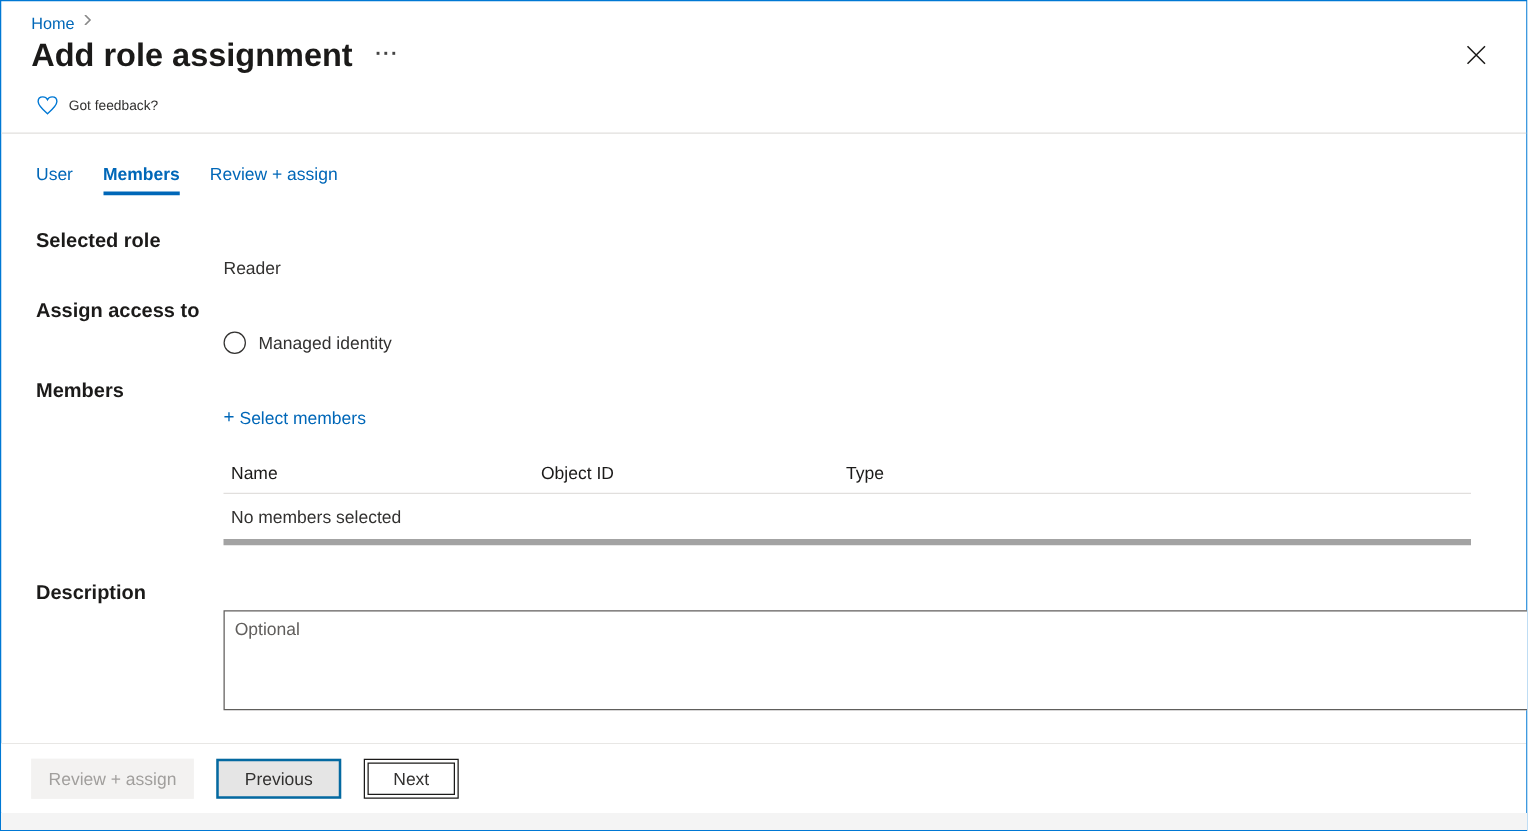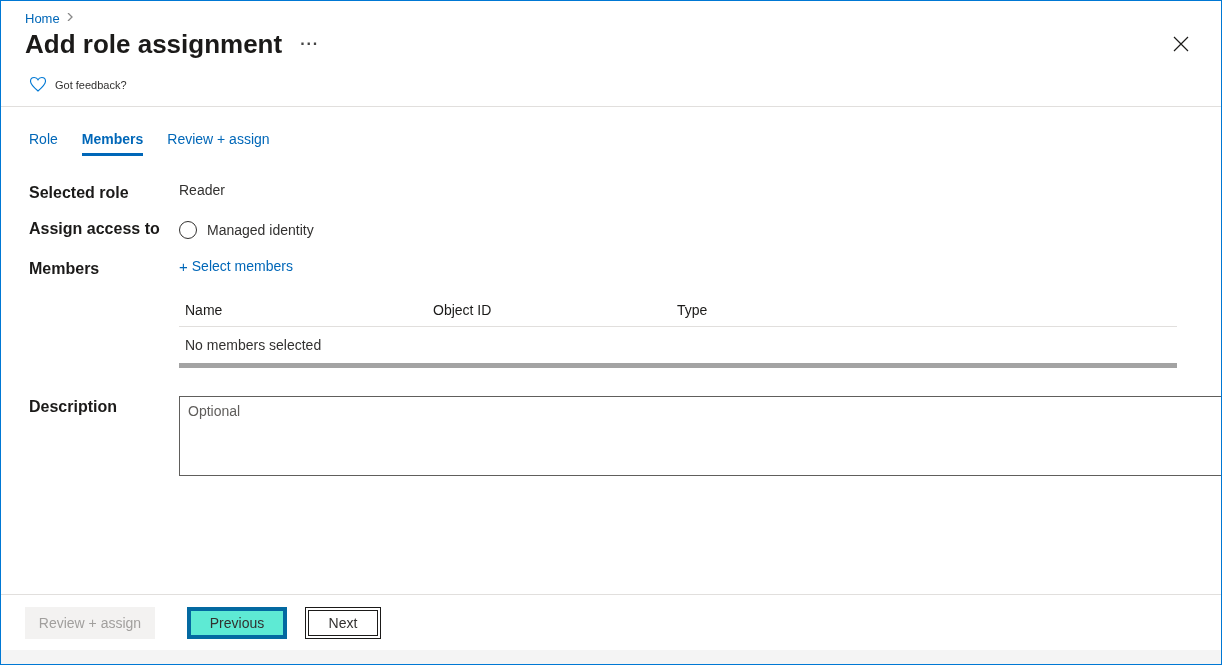--- a/index.html
+++ b/index.html
@@ -23,21 +23,21 @@
   
   .body-wrap { flex:1 1 auto; overflow-y: scroll; overflow-x: hidden; padding-bottom: 60px; }
   .body-inner { padding: 18px 28px 40px; }
 
   .tabs { display:flex; gap:24px; padding: 0 0 18px; }
   .tab { color:#0067b8; font-size:14px; padding: 6px 0; cursor:pointer; border-bottom: 3px solid transparent; }
   .tab.active { border-bottom-color:#0067b8; font-weight:600; }
 
   .form-row { display:flex; align-items:flex-start; padding: 8px 0; }
   .form-label { width:150px; flex-shrink:0; font-weight:600; font-size:16px; color:#1b1a19; padding-top:2px;}
-  .form-value { flex: 1 1 auto; font-size:14px; }
+  .form-value { flex: 1 1 auto; font-size:14px;margin-top:24px; }
 
   .radio-opt { display:flex; align-items:center; gap:10px; padding: 3px 0; cursor:pointer; }
   .radio { width:18px; height:18px; border-radius:50%; border:1.5px solid #323130; display:flex; align-items:center; justify-content:center; }
   .radio.selected { border-color:#0067b8; }
   .radio.selected::after { content:""; width:10px; height:10px; border-radius:50%; background:#0067b8; }
 
   .link-action { color:#0067b8; cursor:pointer; display:flex; align-items:center; gap:4px; }
   .link-action .plus { font-size:15px; line-height:1; }
 
   
@@ -48,21 +48,21 @@
   .mt-col3 { flex:1; }
   .mt-row { display:flex; padding: 10px 6px; border-bottom:5px solid #a3a3a3; }
 
   textarea.desc { width: 1098px; height: 80px; border:1px solid #605e5c; padding: 6px 8px; font-family:inherit; font-size:14px; resize:none; outline:none;}
   textarea.desc::placeholder { color:#605e5c; }
 
   
   .footer { position:absolute; bottom:14px; left:0; right:0; height:56px; border-top:1px solid #e1dfdd; display:flex; align-items:center; gap:18px; padding: 0 24px; background:#ffffff; }
   .btn { min-width:120px; height:32px; font-size:14px; display:flex; align-items:center; justify-content:center; cursor:pointer; padding: 0 10px;}
   .btn-disabled { background:#f3f2f1; border:1px solid #f3f2f1; color:#a19f9d; cursor:default; width:130px;}
-  .btn-secondary { background:#5eead4; border:4px solid #0369a1; color:#323130; width:100px; min-width:100px;margin-left:14px;}
+  .btn-secondary { background:#e5e5e5; border:2px solid #0369a1; color:#323130; width:100px; min-width:100px;}
   .btn-focused { background:#ffffff; border:1.5px solid #1b1a19; color:#323130; width:76px; min-width:76px; outline:1px solid #1b1a19; outline-offset:-4px;}
 
   
   .hscroll-wrap { position:absolute; left:0; right:0; bottom:0; height:14px; overflow-x:scroll; overflow-y:hidden; background:#f4f4f4; }
   .hscroll-inner { width: 2200px; height:1px; }
 
   
   .body-wrap::-webkit-scrollbar { width:16px; }
   .body-wrap::-webkit-scrollbar-track { background:#f4f4f4; }
   .body-wrap::-webkit-scrollbar-thumb { background:#c1c1c1; }
@@ -101,21 +101,21 @@
         <path d="M12 20 C 5 14 2 10 2 7 C 2 4 4 2 7 2 C 9 2 11 3 12 5 C 13 3 15 2 17 2 C 20 2 22 4 22 7 C 22 10 19 14 12 20 Z"></path>
       </svg>
     <span>Got feedback?</span>
   </div>
   <div class="divider"></div>
 
   <div class="body-wrap">
     <div class="body-inner">
 
       <div class="tabs">
-        <div class="tab">Role</div>
+        <div class="tab">User</div>
         <div class="tab active">Members</div>
         <div class="tab">Review + assign</div>
       </div>
 
       <div class="form-row">
         <div class="form-label">Selected role</div>
         <div class="form-value">Reader</div>
       </div>
 
       <div class="form-row">

